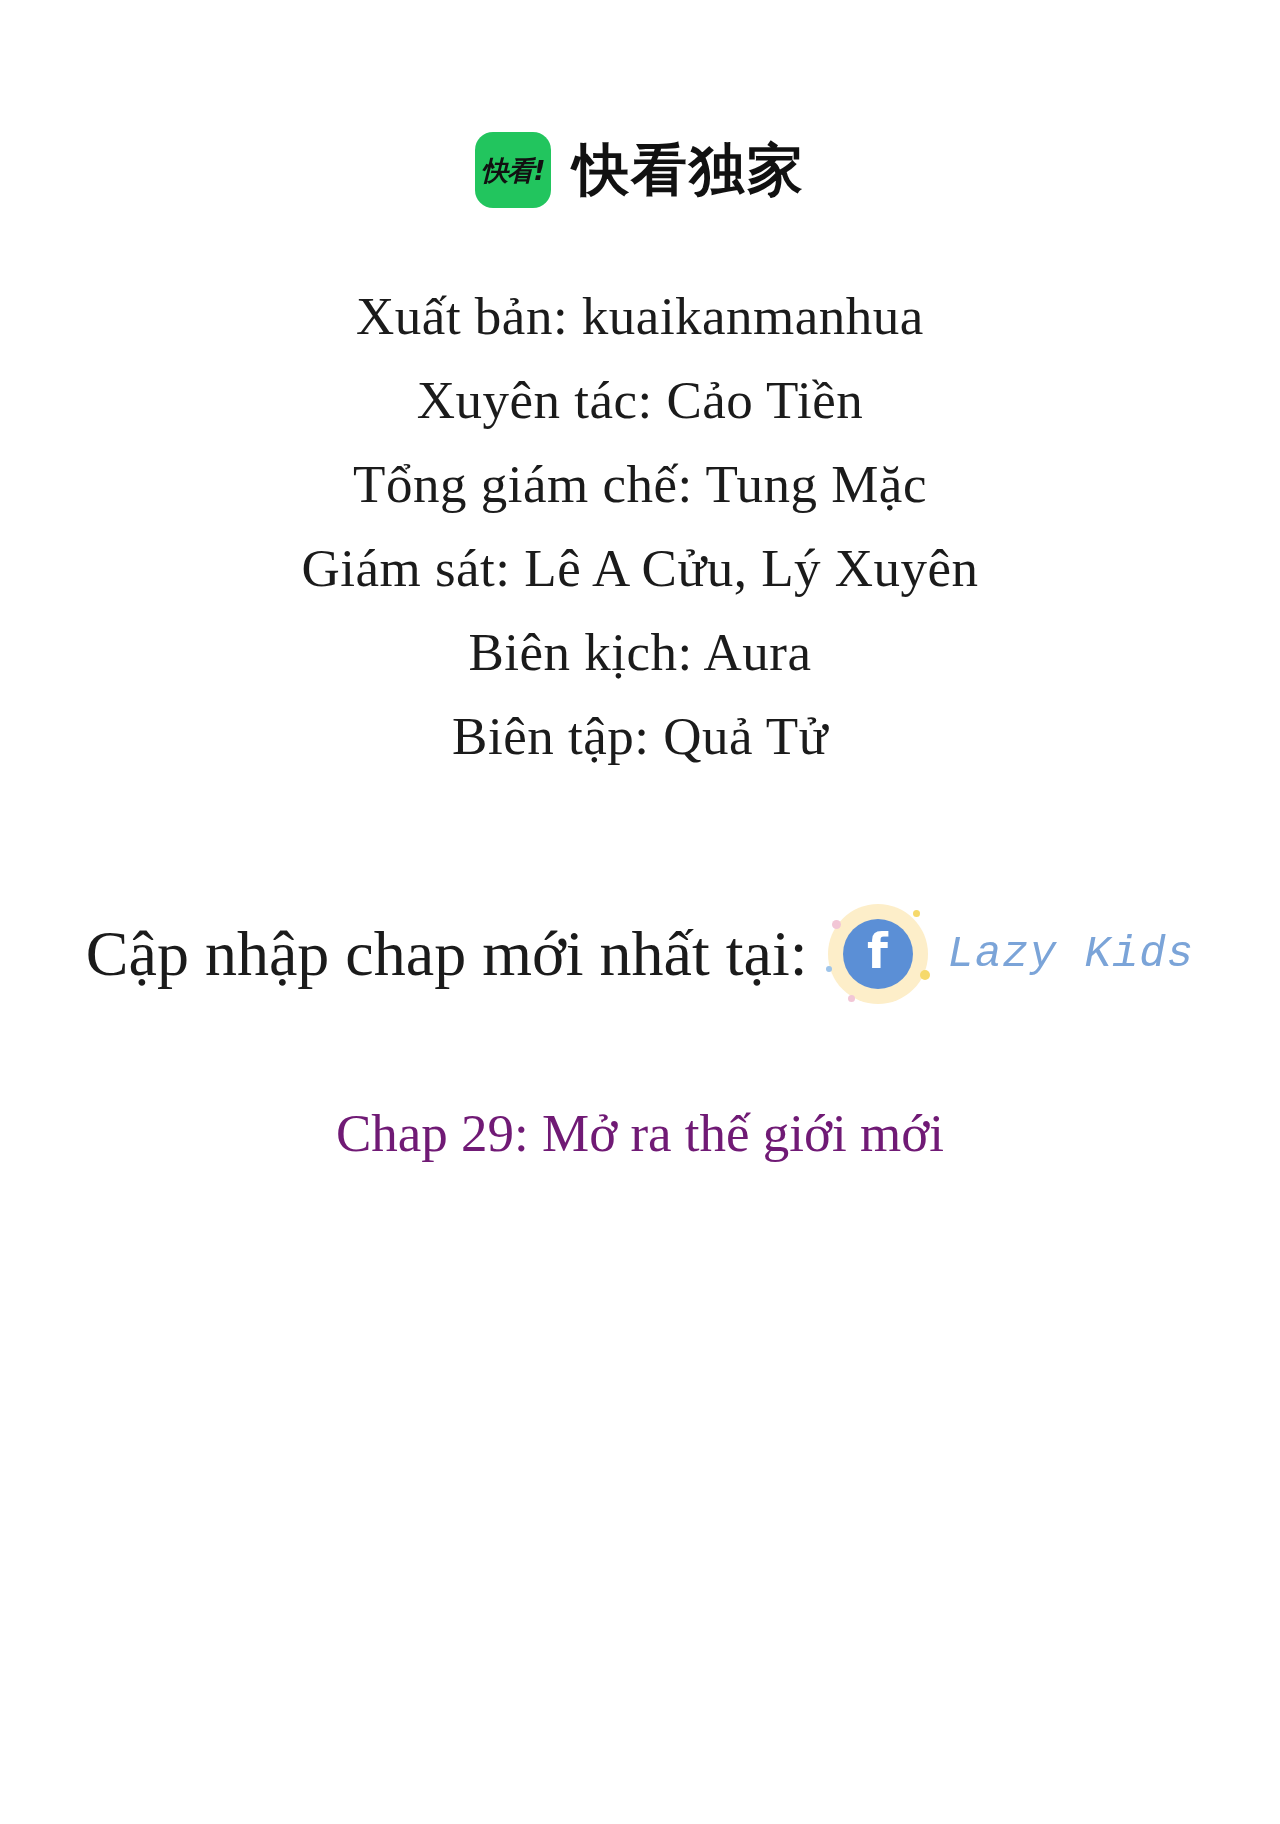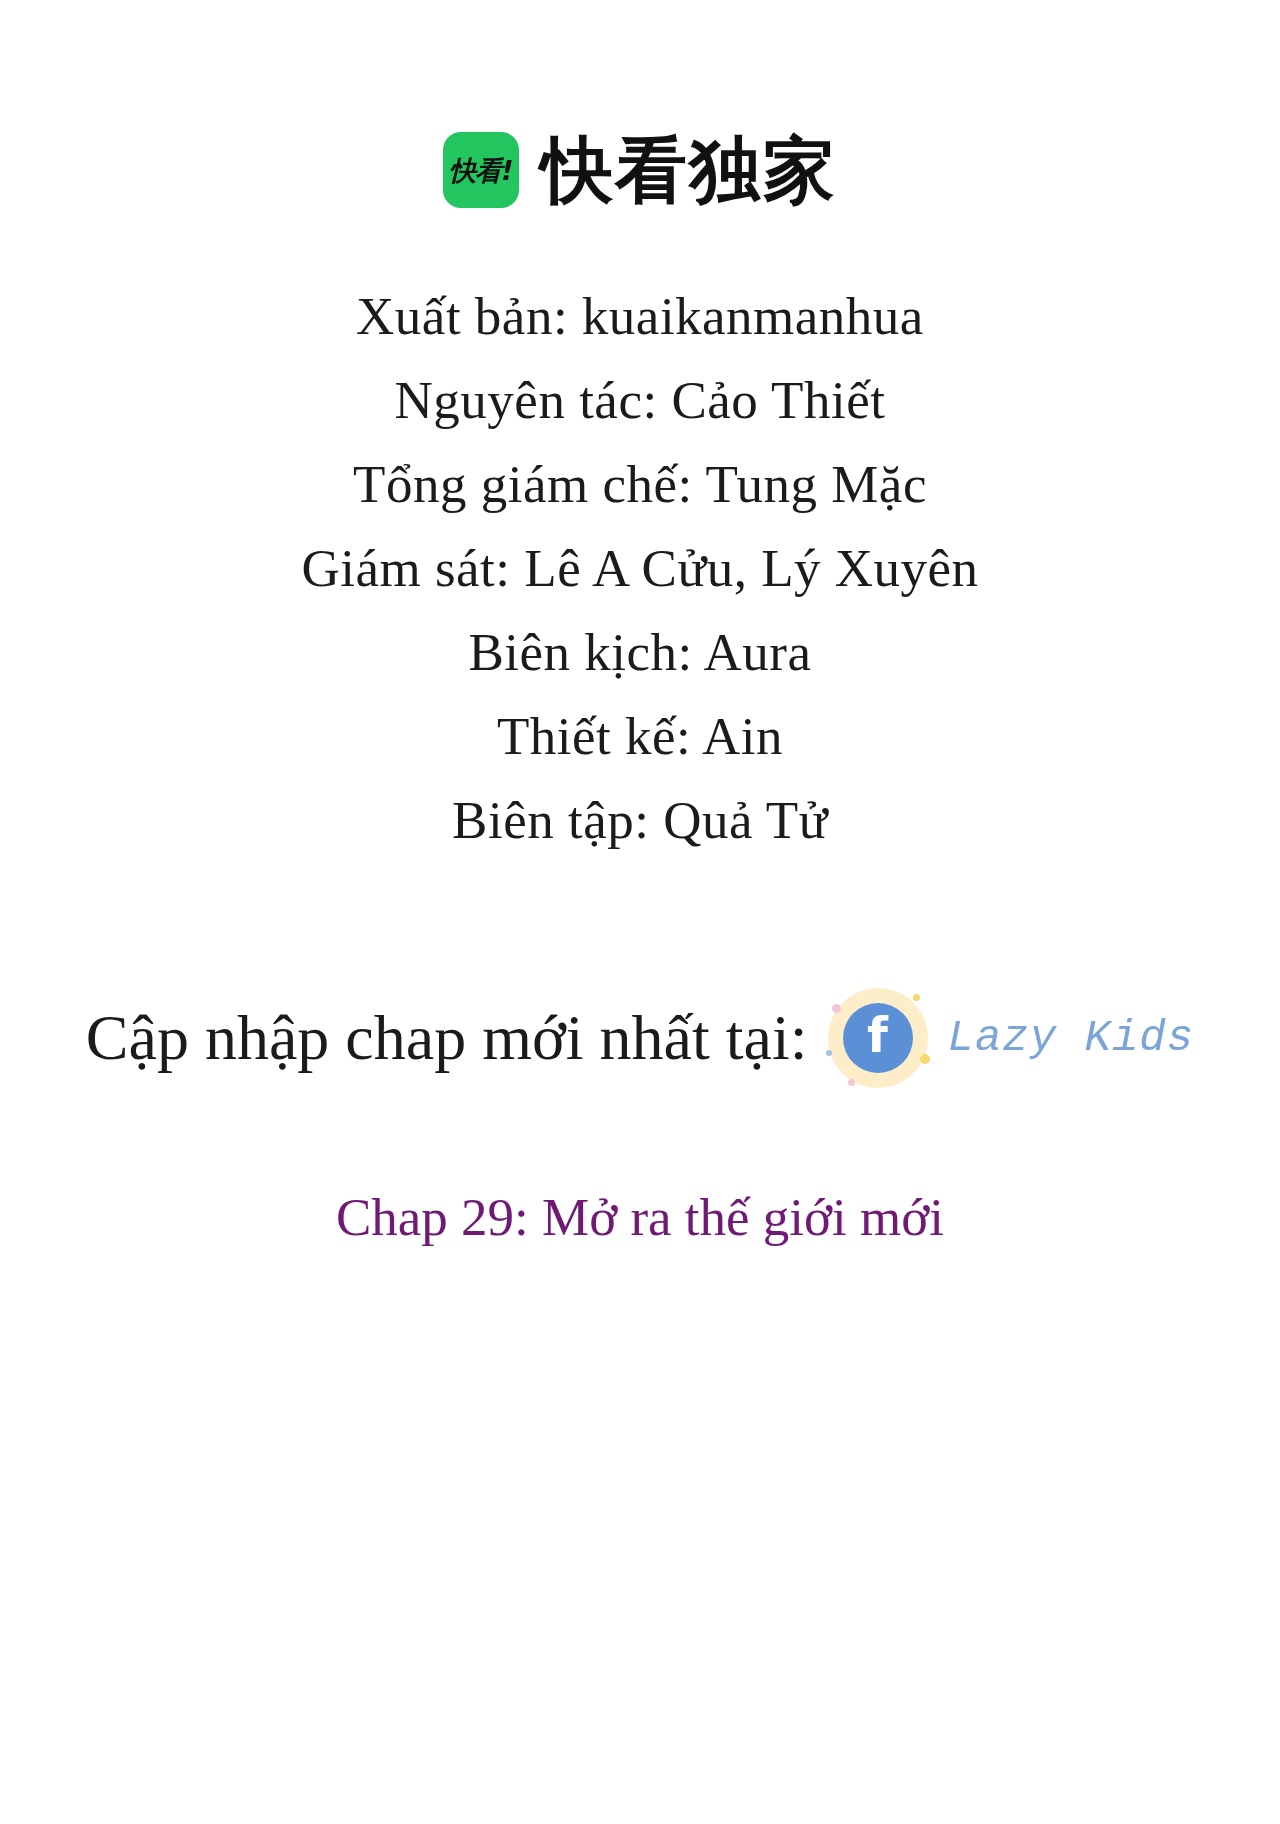--- a/index.html
+++ b/index.html
@@ -48,21 +48,21 @@
     font-weight: bold;
     font-size: 27px;
     line-height: 1;
     color: #111111;
     letter-spacing: -1px;
     font-style: italic;
   }
   .brand-name {
     font-family: "DejaVu Sans", sans-serif;
     font-weight: bold;
-    font-size: 72px;
+    font-size: 56px;
     line-height: 1;
     color: #111111;
     letter-spacing: 2px;
   }
 
   
   .credits {
     margin-top: 66px;
     width: 100%;
     text-align: center;
@@ -162,25 +162,24 @@
 
   <div class="brand-row">
     <div class="brand-badge">
       <span class="brand-badge-text">快看!</span>
     </div>
     <div class="brand-name">快看独家</div>
   </div>
 
   <div class="credits">
     <div class="credit-line">Xuất bản: kuaikanmanhua</div>
-    <div class="credit-line">Nguyên tác: Cảo Thiết</div>
+    <div class="credit-line">Xuyên tác: Cảo Tiền</div>
     <div class="credit-line">Tổng giám chế: Tung Mặc</div>
     <div class="credit-line">Giám sát: Lê A Cửu, Lý Xuyên</div>
     <div class="credit-line">Biên kịch: Aura</div>
-    <div class="credit-line">Thiết kế: Ain</div>
     <div class="credit-line">Biên tập: Quả Tử</div>
   </div>
 
   <div class="update-row">
     <div class="update-text">Cập nhập chap mới nhất tại:</div>
     <div class="fb-wrap">
       <div class="fb-halo"></div>
       <span class="spark s1"></span>
       <span class="spark s2"></span>
       <span class="spark s3"></span>

